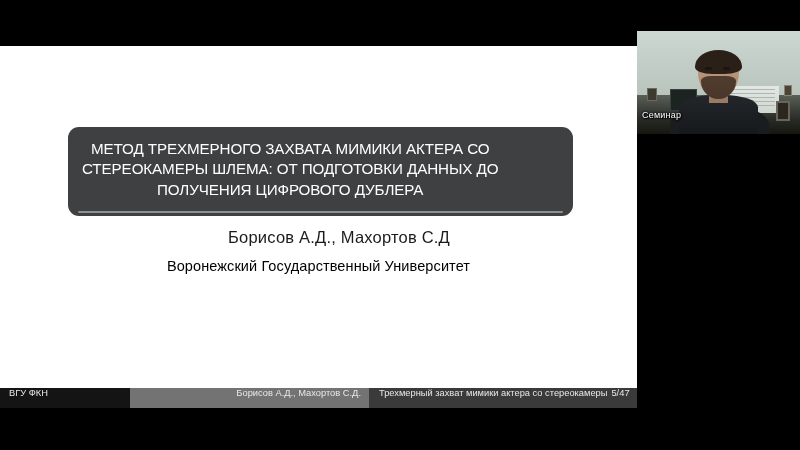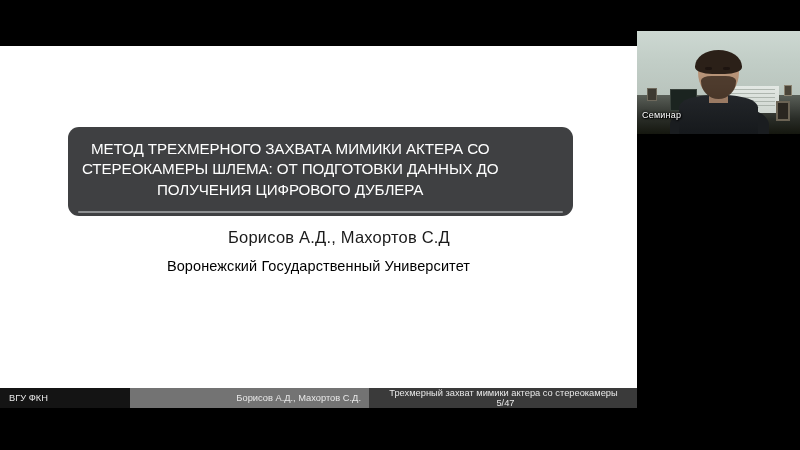--- a/index.html
+++ b/index.html
@@ -62,32 +62,32 @@
   }
 
   
   #footer {
     position: absolute; left: 0; top: 342px;
     width: 637px; height: 20px;
     display: flex; align-items: stretch;
     color: #e9e9e9;
     font-size: 9.3px;
   }
-  .foot-seg { display: flex; align-items: center; height: 100%; }
+  .foot-seg { display: flex; align-items: flex-start; height: 100%; }
   #foot-left {
     background: #141414; width: 130px;
     padding-left: 9px;
   }
   #foot-mid {
     background: #737373; flex: 1;
     justify-content: flex-end; padding-right: 8px;
   }
   #foot-right {
     background: #3a3a3a; width: 268px;
-    justify-content: space-between; padding: 0 9px 4px 10px; flex-direction: column;
+    justify-content: space-between; padding: 0 9px 4px 10px;
   }
   #foot-title { white-space: nowrap; }
   #foot-page { white-space: nowrap; padding-left: 4px; }
 
   
   #cam {
     position: absolute; left: 637px; top: 31px;
     width: 163px; height: 103px;
     overflow: hidden;
     background: #0c0f0c;

